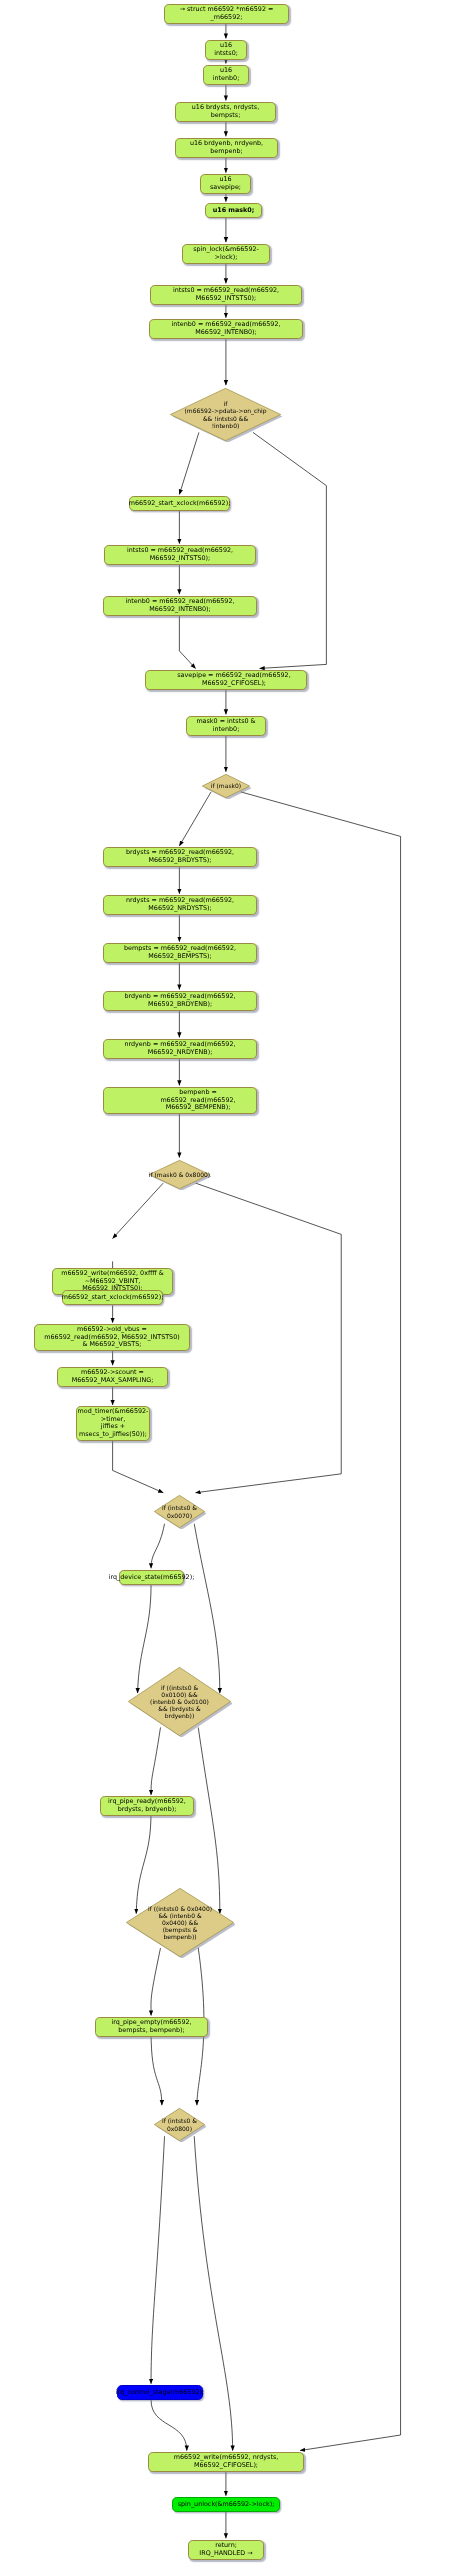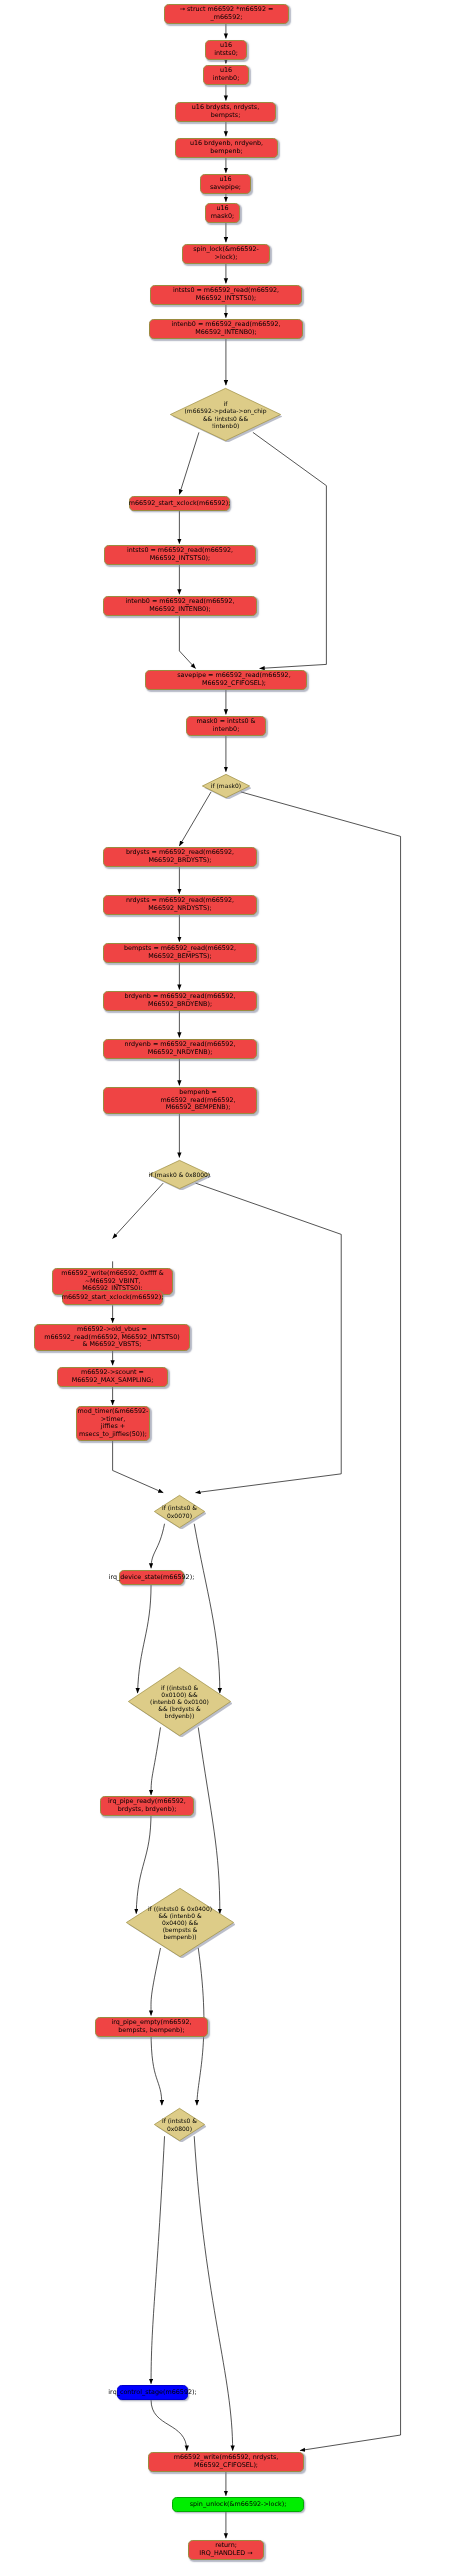--- a/index.html
+++ b/index.html
@@ -1,21 +1,21 @@
 <!DOCTYPE html>
 <html style="font-size:10.8px"><head>
 <meta charset="utf-8">
 <style>
   html,body{margin:0;padding:0;background:#ffffff;}
   body{font-family:"DejaVu Sans","Liberation Sans",sans-serif;}
   #canvas{position:relative;width:468px;height:2576px;background:#ffffff;overflow:hidden;}
   svg#edges{position:absolute;left:0;top:0;width:468px;height:2576px;}
   .node{position:absolute;box-sizing:border-box;display:flex;align-items:center;justify-content:center;
         text-align:center;line-height:1.18;color:#000000;white-space:pre-line;}
-  .act{background:#ef4444;border:0.7px solid #9A8B3F;border-radius:4.7px;
+  .act{background:#bef264;border:0.7px solid #9A8B3F;border-radius:4.7px;
        box-shadow:1.3px 1.3px 1.3px rgba(120,125,150,.55);font-size:6.4px;padding:1.3px 4px;}
   .act.blue{background:#0000FF;border-color:#0000CC;}
   .act.green{background:#00EE00;border-color:#00AA00;}
   .diamondwrap{position:absolute;}
   .diamondwrap .lbl{position:absolute;left:0;top:0;width:100%;height:100%;
        display:flex;align-items:center;justify-content:center;text-align:center;
        font-size:6px;line-height:1.2;color:#000;white-space:pre-line;z-index:2;}
   .diamondwrap .shape{position:absolute;left:0;top:0;width:100%;height:100%;z-index:1;}
 </style>
 </head>
@@ -77,21 +77,21 @@
         <path d="M224,3558 C224,3600 277,3590 277,3633"></path>
       </g>
     <g stroke="#000" stroke-width="1" fill="none" id="edge-layer-plain"></g>
   </svg>
 <div class="node act" style="left: 164px; top: 4px; width: 125px; min-height: 16px;">→ struct m66592 *m66592 = _m66592;</div>
     <div class="node act" style="left: 205px; top: 40px; width: 42px; min-height: 15px;">u16 intsts0;</div>
     <div class="node act" style="left: 203px; top: 65px; width: 46px; min-height: 15px;">u16 intenb0;</div>
     <div class="node act" style="left: 175px; top: 102px; width: 101px; min-height: 15px;">u16 brdysts, nrdysts, bempsts;</div>
     <div class="node act" style="left: 175px; top: 138px; width: 103px; min-height: 15px;">u16 brdyenb, nrdyenb, bempenb;</div>
     <div class="node act" style="left: 200px; top: 174px; width: 51px; min-height: 15px;">u16 savepipe;</div>
-    <div class="node act" style="left: 205px; top: 203px; width: 35px; min-height: 15px;">u16 mask0;</div>
+    <div class="node act" style="left: 205px; top: 203px; width: 57px; min-height: 15px; font-weight: bold;">u16 mask0;</div>
     <div class="node act" style="left: 182px; top: 244px; width: 88px; min-height: 15px;">spin_lock(&amp;m66592-&gt;lock);</div>
     <div class="node act" style="left: 150px; top: 285px; width: 152px; min-height: 15px;">intsts0 = m66592_read(m66592, M66592_INTSTS0);</div>
     <div class="node act" style="left: 149px; top: 319px; width: 154px; min-height: 15px;">intenb0 = m66592_read(m66592, M66592_INTENB0);</div>
     <div class="diamondwrap" style="left: 169px; top: 387px; width: 113px; height: 55px;">
       <svg class="shape" viewBox="0 0 168 82" preserveAspectRatio="none">
         <polygon points="87,5 169,44 87,83 5,44" fill="rgba(120,125,150,.5)"></polygon>
         <polygon points="84,2 166,41 84,80 2,41" fill="#DDCC88" stroke="#9A8B3F" stroke-width="1"></polygon>
       </svg>
       <div class="lbl">if
 (m66592-&gt;pdata-&gt;on_chip
@@ -165,18 +165,18 @@
     </div>
     <div class="node act" style="left: 95px; top: 2017px; width: 113px; min-height: 15px;">irq_pipe_empty(m66592, bempsts, bempenb);</div>
     <div class="diamondwrap" style="left: 153px; top: 2107px; width: 53px; height: 35px;">
       <svg class="shape" viewBox="0 0 78 52" preserveAspectRatio="none">
         <polygon points="42,5 79,29 42,53 5,29" fill="rgba(120,125,150,.5)"></polygon>
         <polygon points="39,2 76,26 39,50 2,26" fill="#DDCC88" stroke="#9A8B3F" stroke-width="1"></polygon>
       </svg>
       <div class="lbl">if (intsts0 &amp;
 0x0800)</div>
     </div>
-    <div class="node act blue" style="left: 117px; top: 2385px; width: 71px; min-height: 15px;">irq_control_stage(m66592);</div>
+    <div class="node act blue" style="left: 117px; top: 2385px; width: 86px; min-height: 15px;">irq_control_stage(m66592);</div>
     <div class="node act" style="left: 148px; top: 2452px; width: 156px; min-height: 15px;">m66592_write(m66592, nrdysts, M66592_CFIFOSEL);</div>
-    <div class="node act green" style="left: 172px; top: 2497px; width: 132px; min-height: 15px;">spin_unlock(&amp;m66592-&gt;lock);</div>
+    <div class="node act green" style="left: 172px; top: 2497px; width: 108px; min-height: 15px;">spin_unlock(&amp;m66592-&gt;lock);</div>
     <div class="node act" style="left: 188px; top: 2540px; width: 76px; min-height: 15px;">return; IRQ_HANDLED →</div>
   </div>
 
 
 </body></html>

